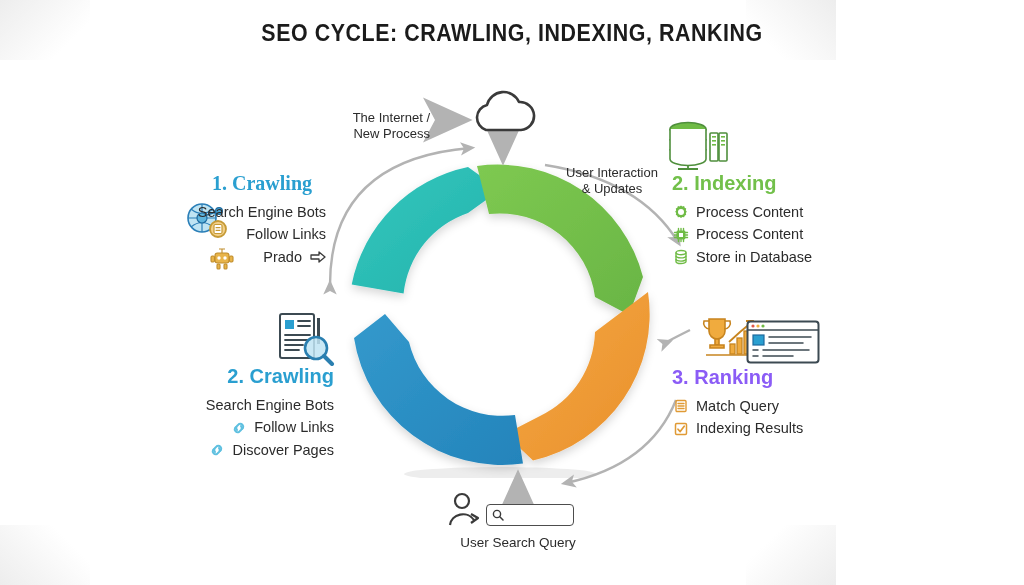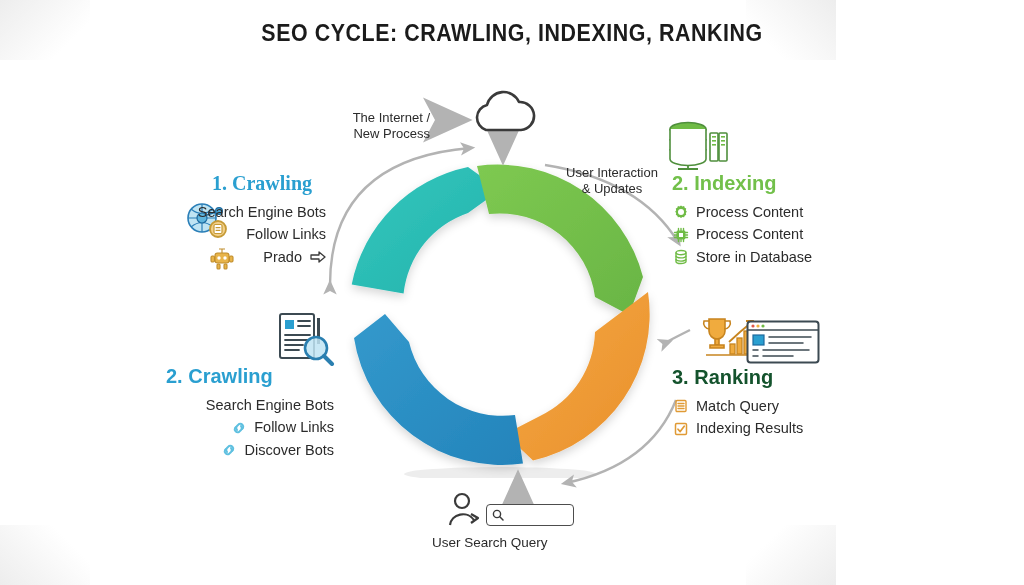--- a/index.html
+++ b/index.html
@@ -57,21 +57,21 @@
   
   .block { position: absolute; }
   .block h3 {
     margin: 0 0 7px 0;
     font-size: 20px;
     font-weight: bold;
     line-height: 1.1;
   }
   .h-crawl   { color: #2a9fd0; }
   .h-index   { color: #72c04a; }
-  .h-rank    { color: #14532d; }
+  .h-rank    { color: #8b5cf6; }
 
   .item {
     display: flex;
     align-items: center;
     gap: 7px;
     font-size: 14.5px;
     color: #2b2b2b;
     line-height: 1.55;
     white-space: nowrap;
   }
@@ -85,35 +85,35 @@
   }
 
   
   .block.right { text-align: right; }
   .block.right h3 { text-align: center; }
   .block.right .item { justify-content: flex-end; }
 
   #blk-crawling1 { left: 186px; top: 172px; width: 140px; }
   #blk-crawling1 h3 { text-align: right; padding-right: 14px; font-family: Liberation Serif, serif; }
   #blk-crawling2 { left: 166px; top: 365px; width: 168px; }
-  #blk-crawling2 h3 { text-align: left; }
+  #blk-crawling2 h3 { text-align: right; }
   #blk-indexing  { left: 672px; top: 172px; width: 180px; }
   #blk-ranking   { left: 672px; top: 366px; width: 180px; }
 
   
   .caption {
     position: absolute;
     font-size: 13px;
     color: #2b2b2b;
     line-height: 1.25;
     white-space: pre-line;
   }
   #cap-internet { left: 338px; top: 110px; text-align: right; width: 92px; }
   #cap-user     { left: 558px; top: 133px; text-align: center; width: 108px; margin-top: 32px; }
-  #cap-query    { left: 432px; top: 535px; width: 172px; font-size: 13.5px; }
+  #cap-query    { left: 432px; top: 535px; text-align: center; width: 172px; font-size: 13.5px; }
 
   
   .art { position: absolute; }
   #art-cloud   { left: 466px; top: 84px;  width: 76px; height: 72px; }
   #art-db      { left: 666px; top: 120px; width: 64px; height: 50px; }
   #art-bot     { left: 182px; top: 201px; width: 50px; height: 40px; }
   #art-robot   { left: 209px; top: 247px; width: 26px; height: 24px; }
   #art-doc     { left: 272px; top: 310px; width: 64px; height: 56px; }
   #art-trophy  { left: 700px; top: 314px; width: 58px; height: 48px; }
   #art-serp    { left: 746px; top: 320px; width: 74px; height: 44px; }
@@ -388,21 +388,21 @@
       <span>Follow Links</span>
     </div>
 
     <div class="item">
       <span class="ico">
         <svg width="16" height="16" viewBox="0 0 16 16">
           <path d="M6 10 a3 3 0 0 1 0 -4 l2 -2 a3 3 0 0 1 4 4 l-1 1" fill="none" stroke="#5fc0e0" stroke-width="2" stroke-linecap="round"></path>
           <path d="M10 6 a3 3 0 0 1 0 4 l-2 2 a3 3 0 0 1 -4 -4 l1 -1" fill="none" stroke="#5fc0e0" stroke-width="2" stroke-linecap="round"></path>
         </svg>
       </span>
-      <span>Discover Bots</span>
+      <span>Discover Pages</span>
     </div>
   </div>
 
   <div class="block" id="blk-indexing">
     <h3 class="h-index">2. Indexing</h3>
 
     <div class="item">
       <span class="ico">
         <svg width="16" height="16" viewBox="0 0 16 16">
           <path d="M8 1.5 l1.4 1 l1.7 -.4 l.6 1.6 l1.5 .9 l-.4 1.7 l1 1.4 l-1 1.4 l.4 1.7 l-1.5 .9 l-.6 1.6 l-1.7 -.4 l-1.4 1 l-1.4 -1 l-1.7 .4 l-.6 -1.6 l-1.5 -.9 l.4 -1.7 l-1 -1.4 l1 -1.4 l-.4 -1.7 l1.5 -.9 l.6 -1.6 l1.7 .4 Z" fill="#6fbb45"></path>

